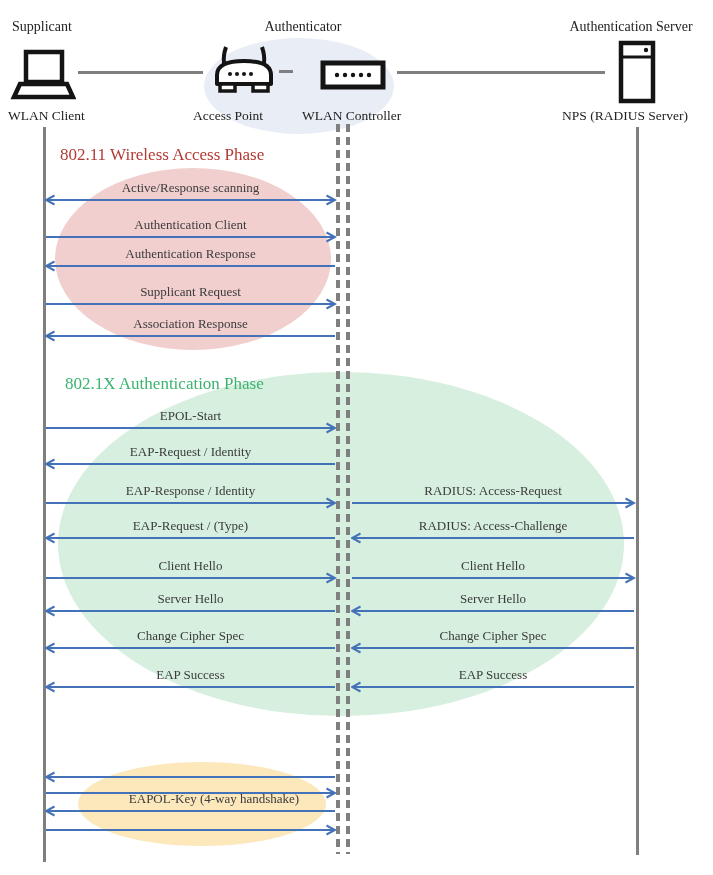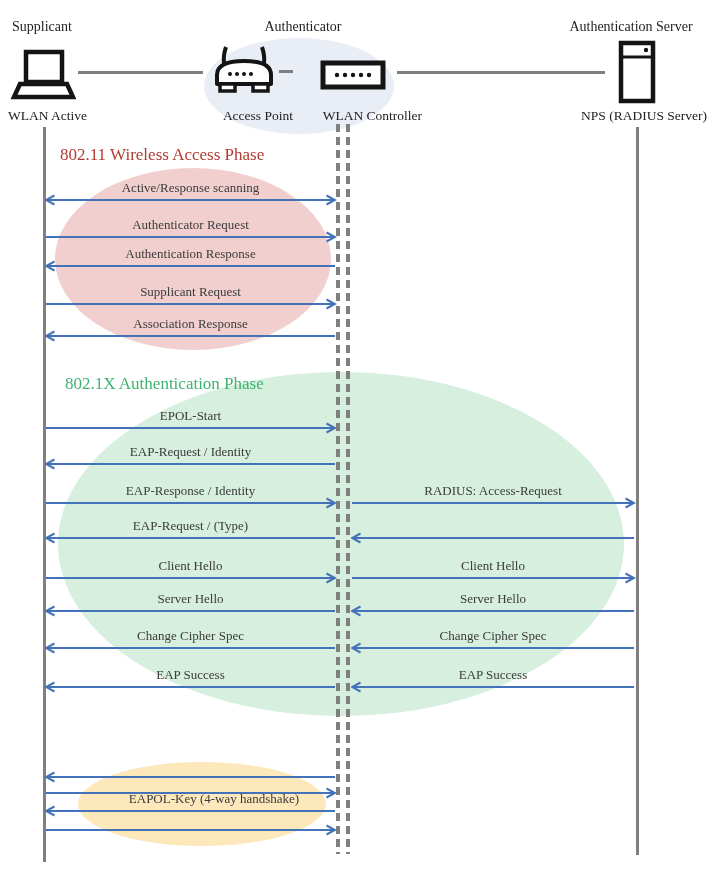--- a/index.html
+++ b/index.html
@@ -17,21 +17,21 @@
   .ell-red{left:55px;top:168px;width:276px;height:182px;background:var(--red-f);}
   .ell-green{left:58px;top:372px;width:566px;height:344px;background:var(--green-f);}
   .ell-orange{left:78px;top:762px;width:248px;height:84px;background:var(--orange-f);}
   
   .lifeline{position:absolute;width:3px;background:var(--lifeline);z-index:2;}
   .dashline{position:absolute;width:4px;z-index:2;
     background:repeating-linear-gradient(to bottom,var(--lifeline) 0 8px,transparent 8px 13px);}
   .connector{position:absolute;height:3px;background:var(--lifeline);z-index:2;}
   
   .role-label{position:absolute;top:19px;font-size:14px;color:#222;z-index:4;white-space:nowrap;}
-  .actor-label{position:absolute;top:108px;font-size:13.5px;color:#222;z-index:4;white-space:nowrap;text-align:right;}
+  .actor-label{position:absolute;top:108px;font-size:13.5px;color:#222;z-index:4;white-space:nowrap;text-align:left;}
   .icon{position:absolute;z-index:3;}
   
   .phase-title{position:absolute;z-index:4;font-size:17px;text-align:left;white-space:pre-line;line-height:18px;}
   .pt-red{left:60px;top:146px;width:270px;color:var(--red-t);}
   .pt-green{left:65px;top:375px;width:270px;color:var(--green-t);}
   .pt-orange{left:55px;top:722px;width:270px;color:var(--orange-t);}
   
   #arrows{position:absolute;left:0;top:0;z-index:3;pointer-events:none;}
   #arrows line{stroke:var(--arrow);stroke-width:2;}
   #arrows marker path{stroke:var(--arrow);}
@@ -78,21 +78,21 @@
     <circle cx="33" cy="15" r="2.2" fill="#141414"></circle>
       <circle cx="41" cy="15" r="2.2" fill="#141414"></circle>
     <circle cx="49" cy="15" r="2.2" fill="#141414"></circle>
   </svg>
   <svg class="icon" style="left:616px;top:40px;" width="42" height="64" viewBox="0 0 42 64">
     <rect x="5" y="3" width="32" height="58" fill="#fff" stroke="#141414" stroke-width="4.5"></rect>
     <line x1="5" y1="17" x2="37" y2="17" stroke="#141414" stroke-width="3"></line>
     <circle cx="30" cy="10" r="2.2" fill="#141414"></circle>
   </svg>
 
-  <span class="actor-label" style="left:8px;text-align:left;">WLAN Active</span>
+  <span class="actor-label" style="left:8px;text-align:left;">WLAN Client</span>
   <span class="actor-label" style="left:193px;width:100px;">Access Point</span>
   <span class="actor-label" style="left:302px;width:120px;">WLAN Controller</span>
   <span class="actor-label" style="left:562px;width:145px;">NPS (RADIUS Server)</span>
 
   <div class="lifeline" style="left:43px;top:127px;height:735px;"></div>
   <div class="dashline" style="left:336px;top:124px;height:730px;"></div>
   <div class="dashline" style="left:346px;top:124px;height:730px;"></div>
   <div class="lifeline" style="left:636px;top:127px;height:728px;"></div>
 
   <div class="phase-title pt-red">802.11 Wireless Access Phase</div>
@@ -126,29 +126,30 @@
         <line x1="634" y1="687" x2="352" y2="687" marker-end="url(#vhead)"></line>
         <line x1="335" y1="777" x2="46" y2="777" marker-end="url(#vhead)"></line>
         <line x1="46" y1="793" x2="335" y2="793" marker-end="url(#vhead)"></line>
         <line x1="335" y1="811" x2="46" y2="811" marker-end="url(#vhead)"></line>
         <line x1="46" y1="830" x2="335" y2="830" marker-end="url(#vhead)"></line>
       </g>
   </svg>
 
   <div class="abs" style="left:0;top:0;width:713px;height:875px;pointer-events:none;">
       <div class="msg-label" style="left: 190.5px; top: 180px;">Active/Response scanning</div>
-      <div class="msg-label" style="left: 190.5px; top: 217px;">Authenticator Request</div>
+      <div class="msg-label" style="left: 190.5px; top: 217px;">Authentication Client</div>
       <div class="msg-label" style="left: 190.5px; top: 246px;">Authentication Response</div>
       <div class="msg-label" style="left: 190.5px; top: 284px;">Supplicant Request</div>
       <div class="msg-label" style="left: 190.5px; top: 316px;">Association Response</div>
       <div class="msg-label" style="left: 190.5px; top: 408px;">EPOL-Start</div>
       <div class="msg-label" style="left: 190.5px; top: 444px;">EAP-Request / Identity</div>
       <div class="msg-label" style="left: 190.5px; top: 483px;">EAP-Response / Identity</div>
       <div class="msg-label" style="left: 493px; top: 483px;">RADIUS: Access-Request</div>
       <div class="msg-label" style="left: 190.5px; top: 518px;">EAP-Request / (Type)</div>
+      <div class="msg-label" style="left: 493px; top: 518px;">RADIUS: Access-Challenge</div>
       <div class="msg-label" style="left: 190.5px; top: 558px;">Client Hello</div>
       <div class="msg-label" style="left: 493px; top: 558px;">Client Hello</div>
       <div class="msg-label" style="left: 190.5px; top: 591px;">Server Hello</div>
       <div class="msg-label" style="left: 493px; top: 591px;">Server Hello</div>
       <div class="msg-label" style="left: 190.5px; top: 628px;">Change Cipher Spec</div>
       <div class="msg-label" style="left: 493px; top: 628px;">Change Cipher Spec</div>
       <div class="msg-label" style="left: 190.5px; top: 667px;">EAP Success</div>
       <div class="msg-label" style="left: 493px; top: 667px;">EAP Success</div>
       <div class="msg-label" style="left: 190px; top: 791px; margin-left: 24px;">EAPOL-Key (4-way handshake)</div>
     </div>

